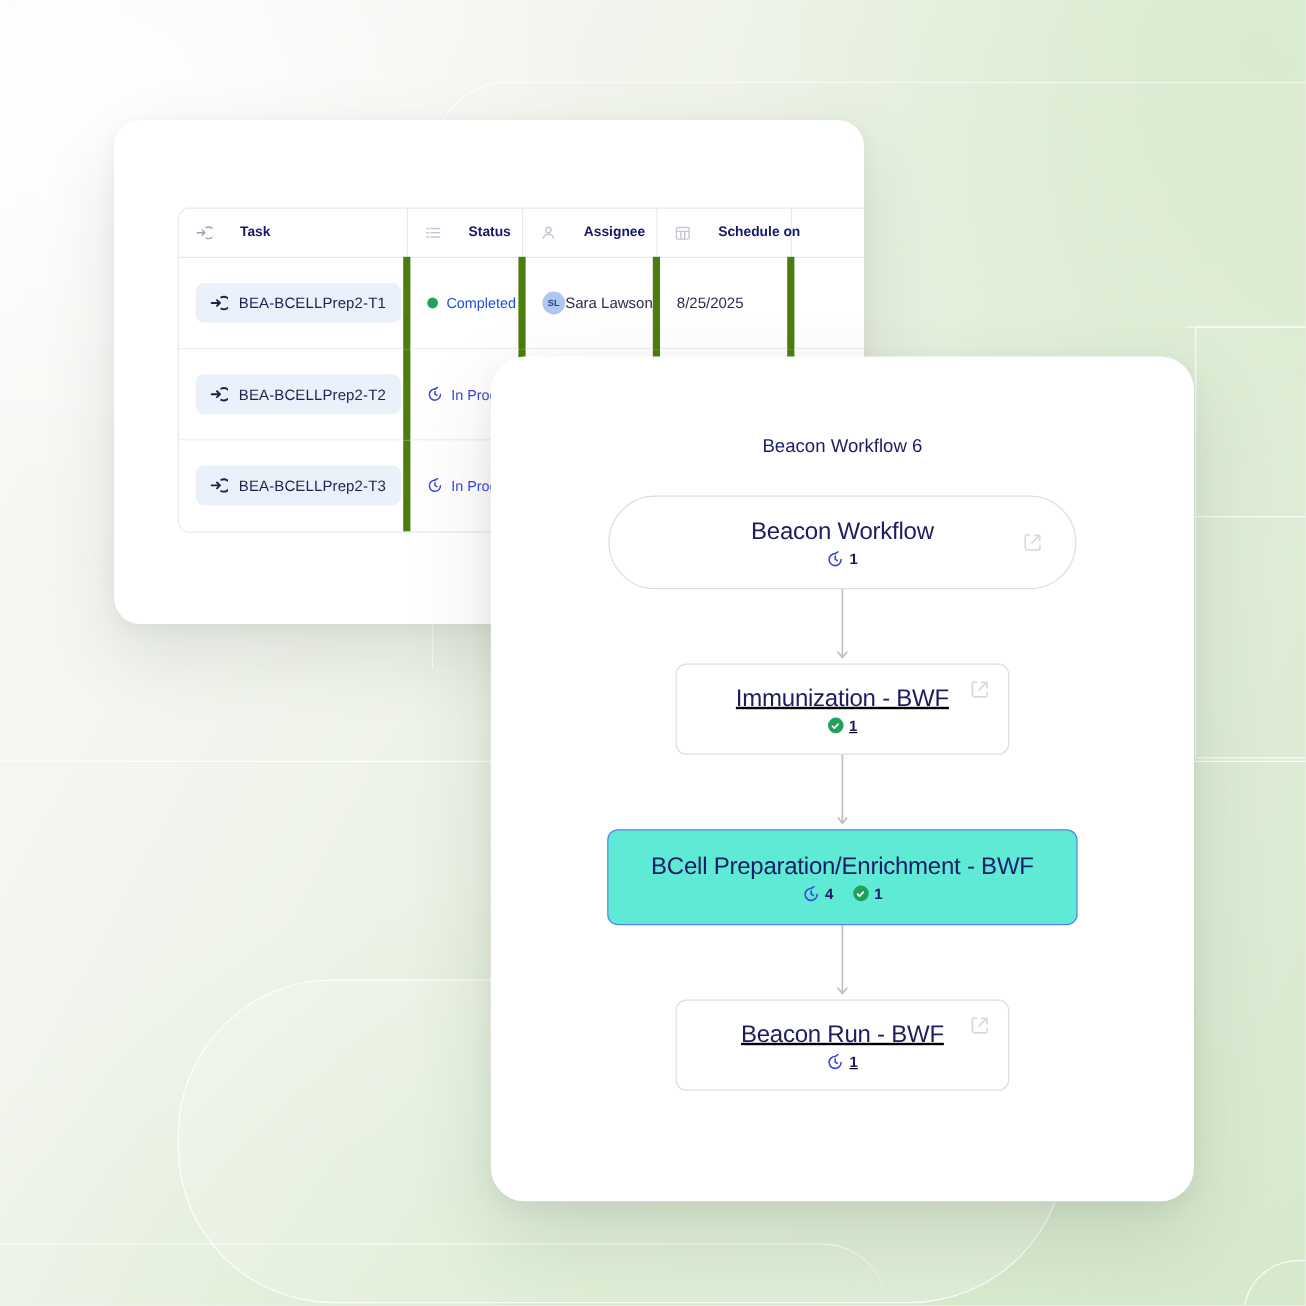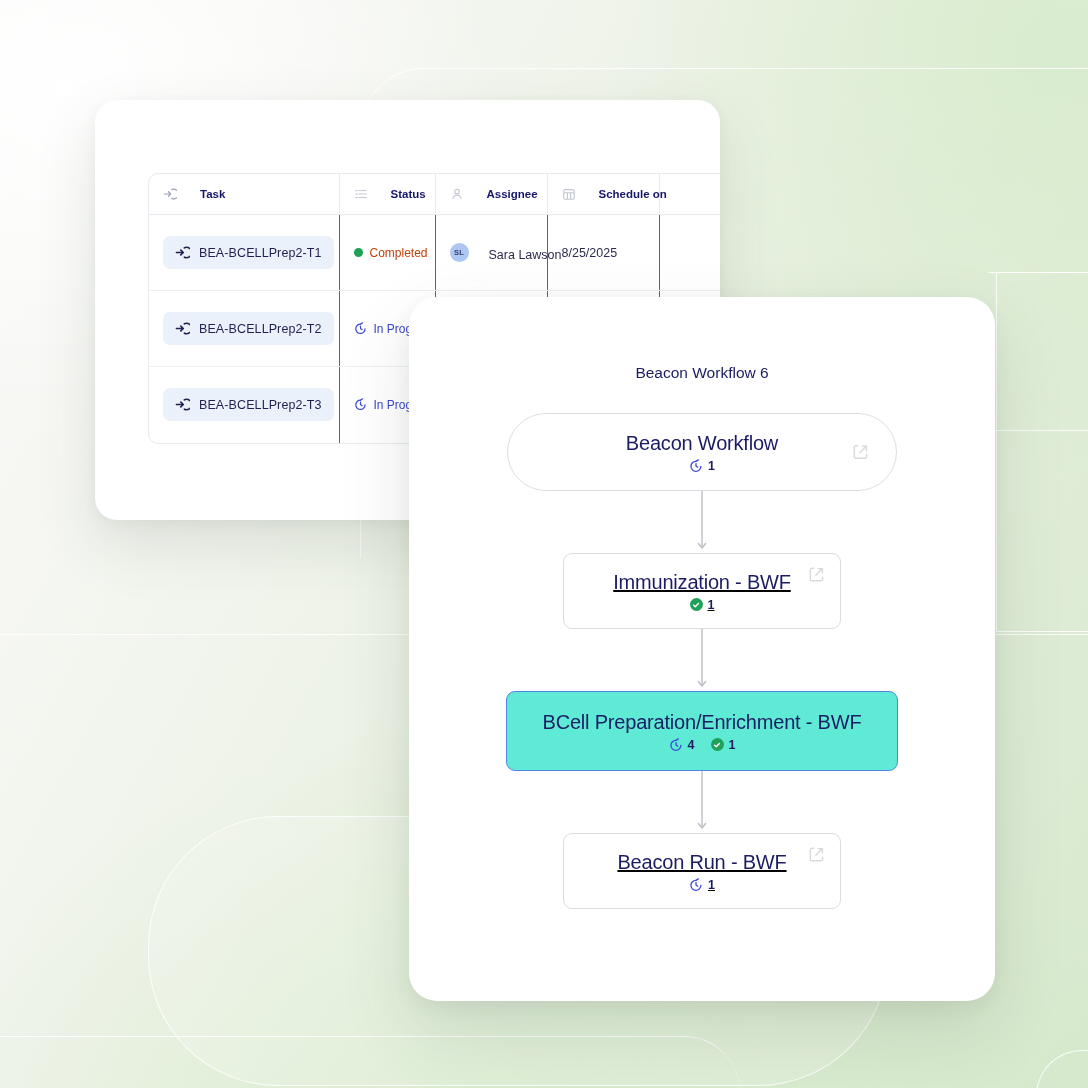--- a/index.html
+++ b/index.html
@@ -109,21 +109,21 @@
     border-right: 1px solid #e8e9ee;
     white-space: nowrap;
     vertical-align: middle;
   }
   #tasks-table th:last-child { border-right: none; }
 
   #tasks-table td {
     padding: 0 14px;
     height: 76px;
     border-bottom: 1px solid #eeeff3;
-    border-right: 1px solid #4d7c0f;
+    border-right: 6px solid #4d7c0f;
     font-size: 12.5px;
     color: #2b2b4f;
     vertical-align: middle;
     white-space: nowrap;
   }
   #tasks-table td:last-child { border-right: none; }
   #tasks-table tr:last-child td { border-bottom: none; }
 
   .th-inner { display: flex; align-items: center; gap: 23px; }
 
@@ -133,29 +133,29 @@
     gap: 9px;
     background: #eaf1fb;
     border-radius: 7px;
     padding: 9px 12px;
     font-size: 12.5px;
     color: #1f2150;
     letter-spacing: 0.1px;
   }
 
   .status-cell { display: flex; align-items: center; gap: 7px; font-size: 12px; }
-  .status-completed { color: #c2410c; }
+  .status-completed { color: #1d4ed8; }
   .status-inprogress { color: #3a47d6; }
 
   .dot-green {
     width: 9px; height: 9px; border-radius: 50%;
     background: #20a15a; flex: none;
   }
 
-  .assignee-cell { display: flex; align-items: flex-end; gap: 20px; font-size: 12.5px; }
+  .assignee-cell { display: flex; align-items: center; gap: 0; font-size: 12.5px; }
   .avatar {
     width: 19px; height: 19px; border-radius: 50%;
     background: #aec6f2; color: #2c3f72;
     font-size: 7.5px; font-weight: bold;
     display: flex; align-items: center; justify-content: center;
     flex: none; letter-spacing: 0.2px;
   }
 
   
   #workflow-card {

